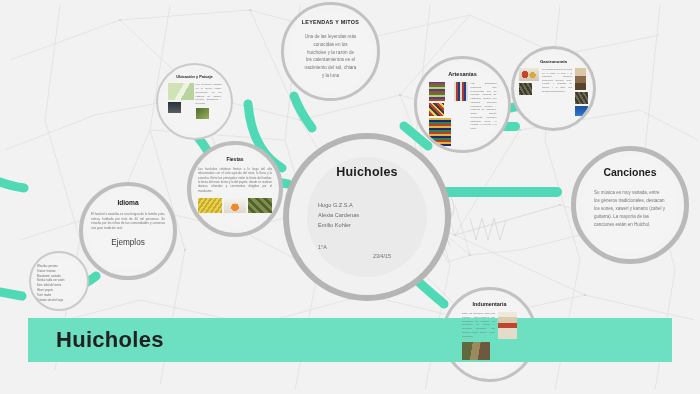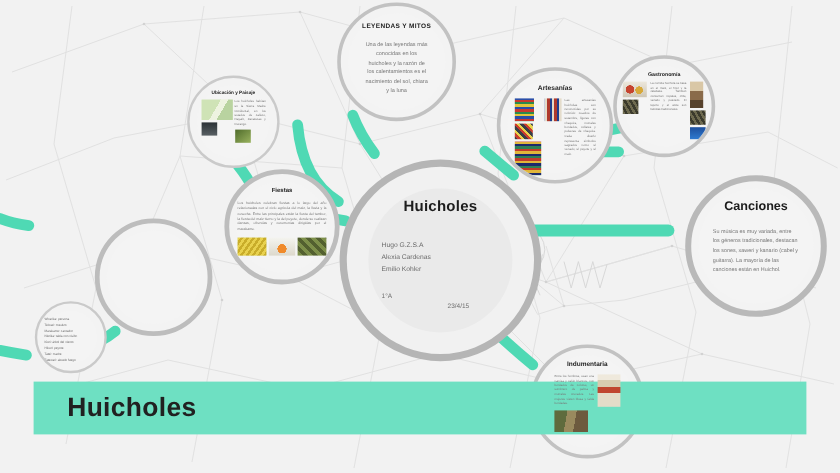--- a/index.html
+++ b/index.html
@@ -270,20 +270,25 @@
       <div class="strip">
         <span class="thumb t-corn"></span>
         <span class="thumb t-offer"></span>
         <span class="thumb t-plants"></span>
       </div>
     </div>
   </div>
 
   <div class="node ring-med" id="node-idioma">
     <div class="inner"></div>
+    <div class="content">
+      <div class="n-title">Idioma</div>
+      <div class="n-body">El huichol o wixárika es una lengua de la familia yuto-nahua, hablada por más de 40 mil personas. Se ensaña por los niños de las comunidades y conserva una gran tradición oral.</div>
+      <div class="sub">Ejemplos</div>
+    </div>
   </div>
 
   <div class="node ring-hair" id="node-ejemplos">
     <div class="inner"></div>
     <div class="content">
       <div class="n-list">
         <div>Wixarika: persona</div>
         <div>Teiwari: mestizo</div>
         <div>Marakame: cantador</div>
         <div>Nierika: tabla con visión</div>

